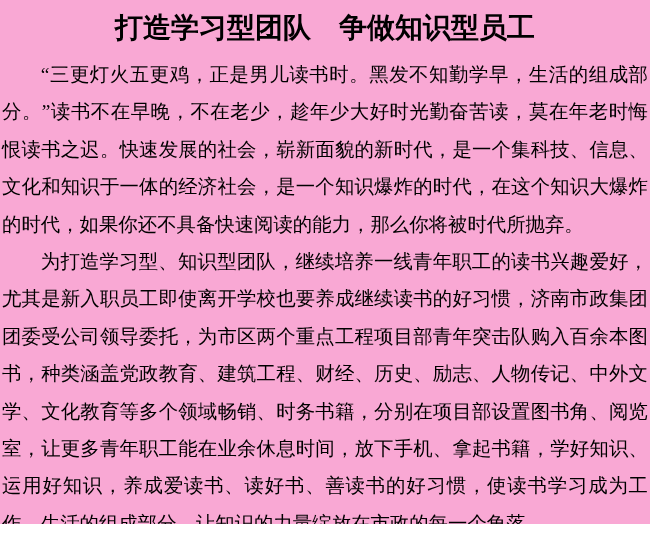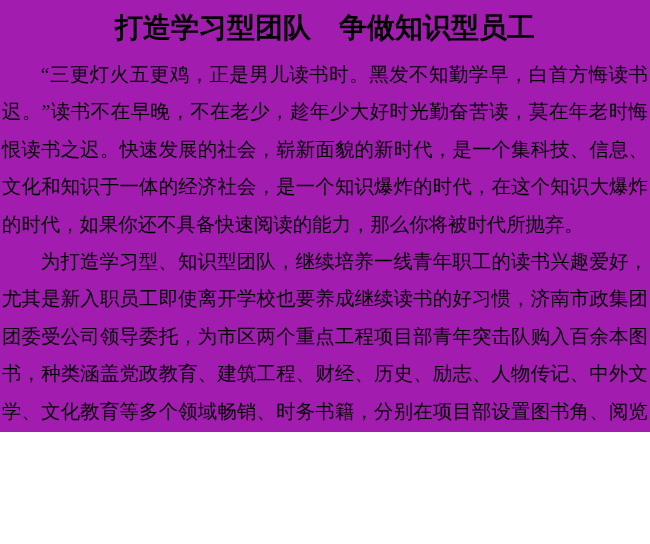--- a/index.html
+++ b/index.html
@@ -6,22 +6,22 @@
     margin: 0;
     padding: 0;
   }
   body {
     background: #ffffff;
     font-family: "Liberation Serif", "DejaVu Serif", serif;
   }
   .page {
     position: relative;
     width: 650px;
-    height: 432px;
-    background: #a21caf;
+    height: 524px;
+    background: #f9a8d4;
     color: #000000;
     overflow: hidden;
     box-sizing: border-box;
   }
   .doc-title {
     margin: 11px 0 0 0;
     font-size: 28px;
     line-height: 34px;
     font-weight: 700;
     text-align: center;
@@ -43,16 +43,16 @@
     word-break: normal;
     line-break: strict;
   }
 </style>
 </head>
 <body>
 
 <div class="page">
   <h1 class="doc-title">打造学习型团队　争做知识型员工</h1>
   <div class="doc-content">
-    <p class="doc-paragraph">“三更灯火五更鸡，正是男儿读书时。黑发不知勤学早，白首方悔读书迟。”读书不在早晚，不在老少，趁年少大好时光勤奋苦读，莫在年老时悔恨读书之迟。快速发展的社会，崭新面貌的新时代，是一个集科技、信息、文化和知识于一体的经济社会，是一个知识爆炸的时代，在这个知识大爆炸的时代，如果你还不具备快速阅读的能力，那么你将被时代所抛弃。</p>
+    <p class="doc-paragraph">“三更灯火五更鸡，正是男儿读书时。黑发不知勤学早，生活的组成部分。”读书不在早晚，不在老少，趁年少大好时光勤奋苦读，莫在年老时悔恨读书之迟。快速发展的社会，崭新面貌的新时代，是一个集科技、信息、文化和知识于一体的经济社会，是一个知识爆炸的时代，在这个知识大爆炸的时代，如果你还不具备快速阅读的能力，那么你将被时代所抛弃。</p>
     <p class="doc-paragraph">为打造学习型、知识型团队，继续培养一线青年职工的读书兴趣爱好，尤其是新入职员工即使离开学校也要养成继续读书的好习惯，济南市政集团团委受公司领导委托，为市区两个重点工程项目部青年突击队购入百余本图书，种类涵盖党政教育、建筑工程、财经、历史、励志、人物传记、中外文学、文化教育等多个领域畅销、时务书籍，分别在项目部设置图书角、阅览室，让更多青年职工能在业余休息时间，放下手机、拿起书籍，学好知识、运用好知识，养成爱读书、读好书、善读书的好习惯，使读书学习成为工作、生活的组成部分，让知识的力量绽放在市政的每一个角落。</p>
   </div>
 </div>
 
 </body></html>

